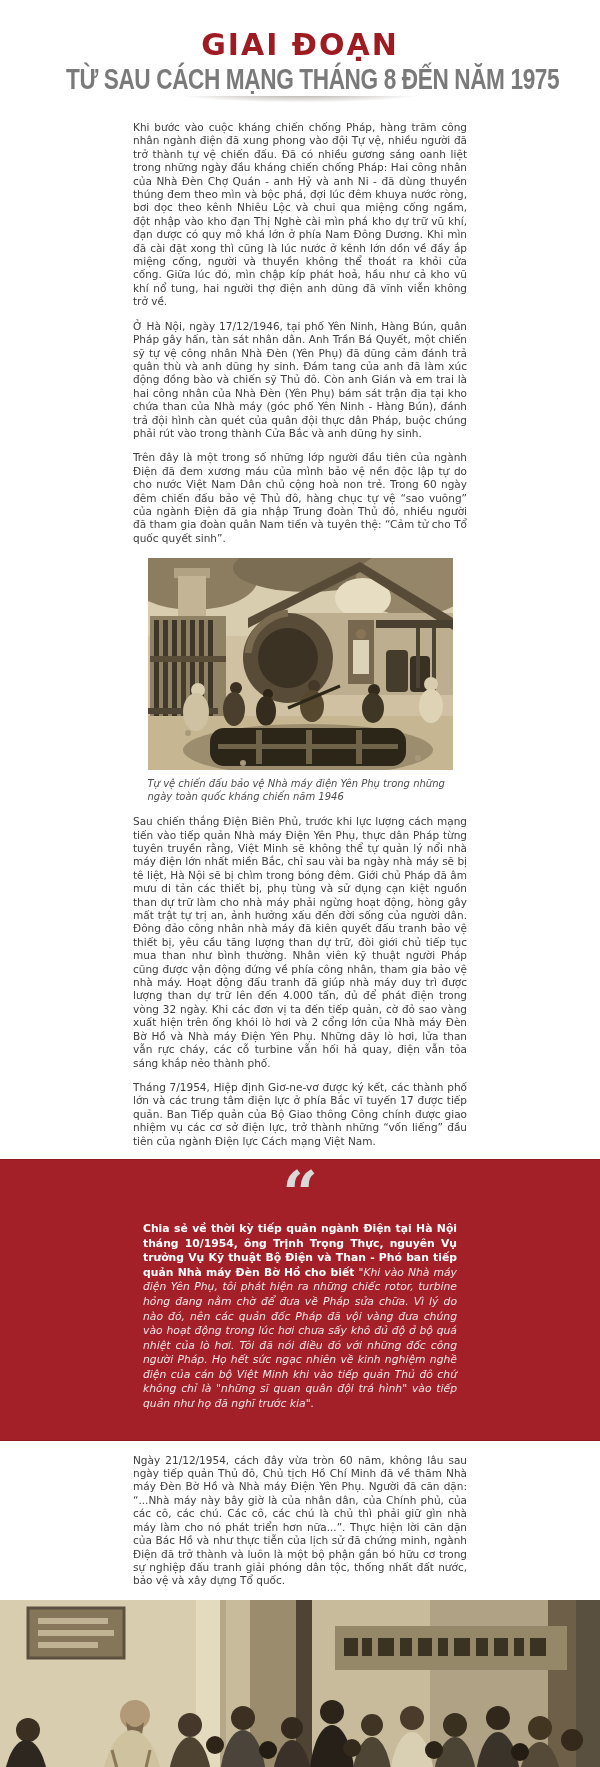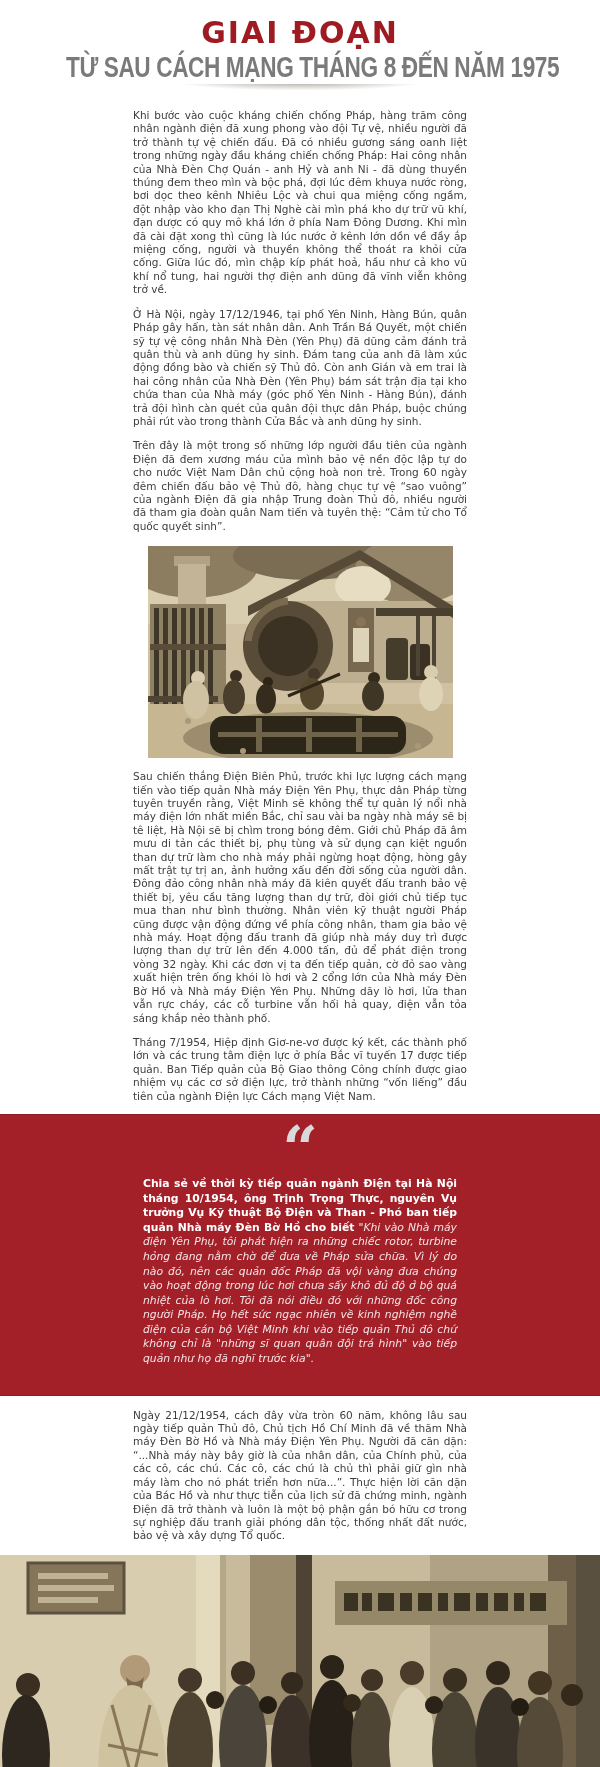--- a/index.html
+++ b/index.html
@@ -5,21 +5,21 @@
   * { box-sizing: border-box; }
   html, body { margin: 0; padding: 0; background: #ffffff; }
   body {
     width: 600px;
     font-family: "DejaVu Sans", "Liberation Sans", sans-serif;
     color: #3d3d3d;
   }
   .page { width: 600px; overflow: hidden; background: #fff; }
 
   
-  .hdr { text-align: center; padding-top: 16px; }
+  .hdr { text-align: center; padding-top: 28px; }
   .hdr h1 {
     margin: 0;
     font-size: 30px;
     line-height: 34px;
     font-weight: bold;
     letter-spacing: 2px;
     color: #9e1b21;
     font-family: "DejaVu Sans", sans-serif;
   }
   .hdr h2 {
@@ -160,20 +160,21 @@
         <ellipse cx="160" cy="192" rx="125" ry="26" fill="#9b8d6e"></ellipse>
         <rect x="62" y="170" width="196" height="38" rx="14" fill="#2c2619"></rect>
         <rect x="70" y="186" width="180" height="5" fill="#6f6349"></rect>
         <rect x="108" y="172" width="6" height="34" fill="#6f6349"></rect>
         <rect x="158" y="172" width="6" height="34" fill="#6f6349"></rect>
         <rect x="208" y="172" width="6" height="34" fill="#6f6349"></rect>
         <circle cx="40" cy="175" r="3" fill="#a8997a"></circle>
         <circle cx="95" cy="205" r="3" fill="#a8997a"></circle>
         <circle cx="270" cy="200" r="3" fill="#a8997a"></circle>
       </svg>
+      <figcaption>Tự vệ chiến đấu bảo vệ Nhà máy điện Yên Phụ trong những ngày toàn quốc kháng chiến năm 1946</figcaption>
     </figure>
 
     <p class="para">Sau chiến thắng Điện Biên Phủ, trước khi lực lượng cách mạng tiến vào tiếp quản Nhà máy Điện Yên Phụ, thực dân Pháp từng tuyên truyền rằng, Việt Minh sẽ không thể tự quản lý nổi nhà máy điện lớn nhất miền Bắc, chỉ sau vài ba ngày nhà máy sẽ bị tê liệt, Hà Nội sẽ bị chìm trong bóng đêm. Giới chủ Pháp đã âm mưu di tản các thiết bị, phụ tùng và sử dụng cạn kiệt nguồn than dự trữ làm cho nhà máy phải ngừng hoạt động, hòng gây mất trật tự trị an, ảnh hưởng xấu đến đời sống của người dân. Đông đảo công nhân nhà máy đã kiên quyết đấu tranh bảo vệ thiết bị, yêu cầu tăng lượng than dự trữ, đòi giới chủ tiếp tục mua than như bình thường. Nhân viên kỹ thuật người Pháp cũng được vận động đứng về phía công nhân, tham gia bảo vệ nhà máy. Hoạt động đấu tranh đã giúp nhà máy duy trì được lượng than dự trữ lên đến 4.000 tấn, đủ để phát điện trong vòng 32 ngày. Khi các đơn vị ta đến tiếp quản, cờ đỏ sao vàng xuất hiện trên ống khói lò hơi và 2 cổng lớn của Nhà máy Đèn Bờ Hồ và Nhà máy Điện Yên Phụ. Những dãy lò hơi, lửa than vẫn rực cháy, các cỗ turbine vẫn hối hả quay, điện vẫn tỏa sáng khắp nẻo thành phố.</p>
     <p class="para">Tháng 7/1954, Hiệp định Giơ-ne-vơ được ký kết, các thành phố lớn và các trung tâm điện lực ở phía Bắc vĩ tuyến 17 được tiếp quản. Ban Tiếp quản của Bộ Giao thông Công chính được giao nhiệm vụ các cơ sở điện lực, trở thành những “vốn liếng” đầu tiên của ngành Điện lực Cách mạng Việt Nam.</p>
   </main>
 
   <section class="quote-block">
     <div class="quote-icon">“</div>
     <p class="quote-text"><strong>Chia sẻ về thời kỳ tiếp quản ngành Điện tại Hà Nội tháng 10/1954, ông Trịnh Trọng Thực, nguyên Vụ trưởng Vụ Kỹ thuật Bộ Điện và Than - Phó ban tiếp quản Nhà máy Đèn Bờ Hồ cho biết</strong> <em>"Khi vào Nhà máy điện Yên Phụ, tôi phát hiện ra những chiếc rotor, turbine hỏng đang nằm chờ để đưa về Pháp sửa chữa. Vì lý do nào đó, nên các quản đốc Pháp đã vội vàng đưa chúng vào hoạt động trong lúc hơi chưa sấy khô đủ độ ở bộ quá nhiệt của lò hơi. Tôi đã nói điều đó với những đốc công người Pháp. Họ hết sức ngạc nhiên về kinh nghiệm nghề điện của cán bộ Việt Minh khi vào tiếp quản Thủ đô chứ không chỉ là "những sĩ quan quân đội trá hình" vào tiếp quản như họ đã nghĩ trước kia".</em></p>
   </section>

